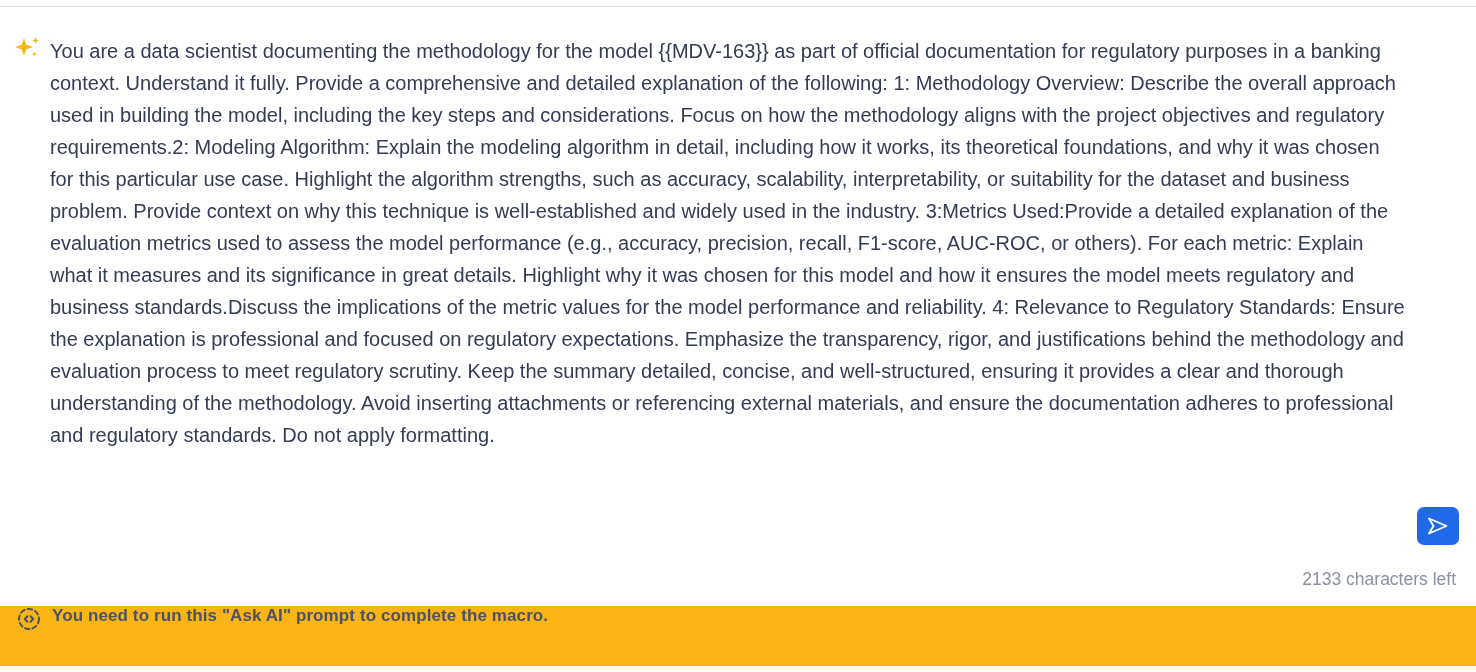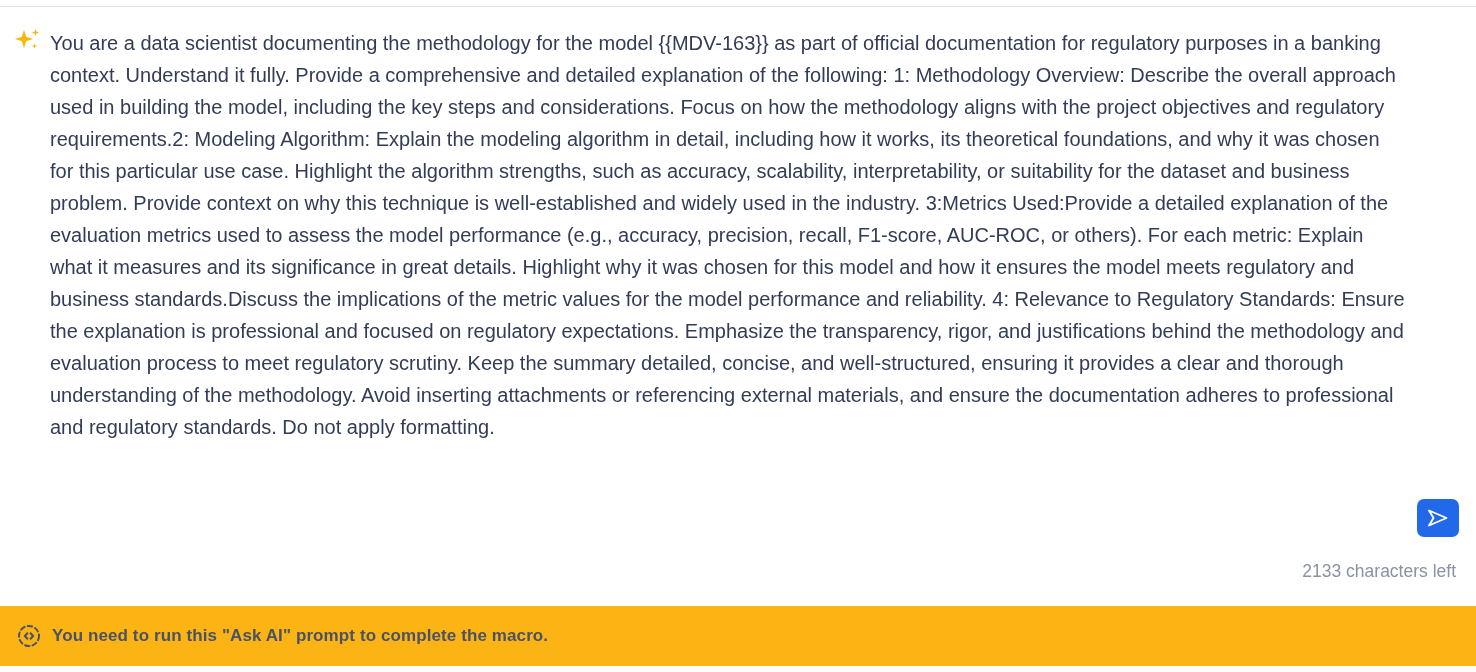--- a/index.html
+++ b/index.html
@@ -8,21 +8,21 @@
     font-family: "Liberation Sans", "DejaVu Sans", sans-serif;
     width: 1476px; height: 672px; overflow: hidden; position: relative;
   }
   .page { position: relative; width: 1476px; height: 672px; background: #ffffff; }
 
   .top-divider {
     position: absolute; top: 6px; left: 0; right: 0; height: 1px;
     background: #e4e4e7;
   }
 
-  .composer { position: absolute; top: 0; left: 0; right: 0; height: 600px; padding-left: 35px; }
+  .composer { position: absolute; top: 8px; left: 0; right: 0; height: 600px; padding-left: 35px; }
 
   .sparkle {
     position: absolute; left: 13px; top: 28px; width: 30px; height: 30px;
   }
 
   .prompt-text {
     position: absolute; left: 50px; top: 27px; width: 1356px;
     font-size: 20px; line-height: 32px; color: #333c55;
     white-space: pre-wrap; word-wrap: break-word; cursor: text; outline: none;
   }
@@ -35,21 +35,21 @@
   }
   .send-btn svg { display: block; }
 
   .char-count {
     position: absolute; right: 20px; top: 561px;
     font-size: 17.5px; color: #8a92a3; text-align: center;
   }
 
   .banner {
     position: absolute; left: 0; top: 606px; width: 100%; height: 60px;
-    background: #fcb415; display: flex; align-items: center; padding: 0 16px;
+    background: #fcb415; display: flex; padding: 0 16px;
   }
   .banner-icon { width: 26px; height: 26px; flex: 0 0 auto; margin-right: 10px; display: flex; align-items: center; justify-content: center; }
   .banner-text {
     font-size: 17px; font-weight: 700; color: #4a5266; letter-spacing: 0.1px;
   }
 </style>
 </head>
 <body>
 
 <div class="page">

